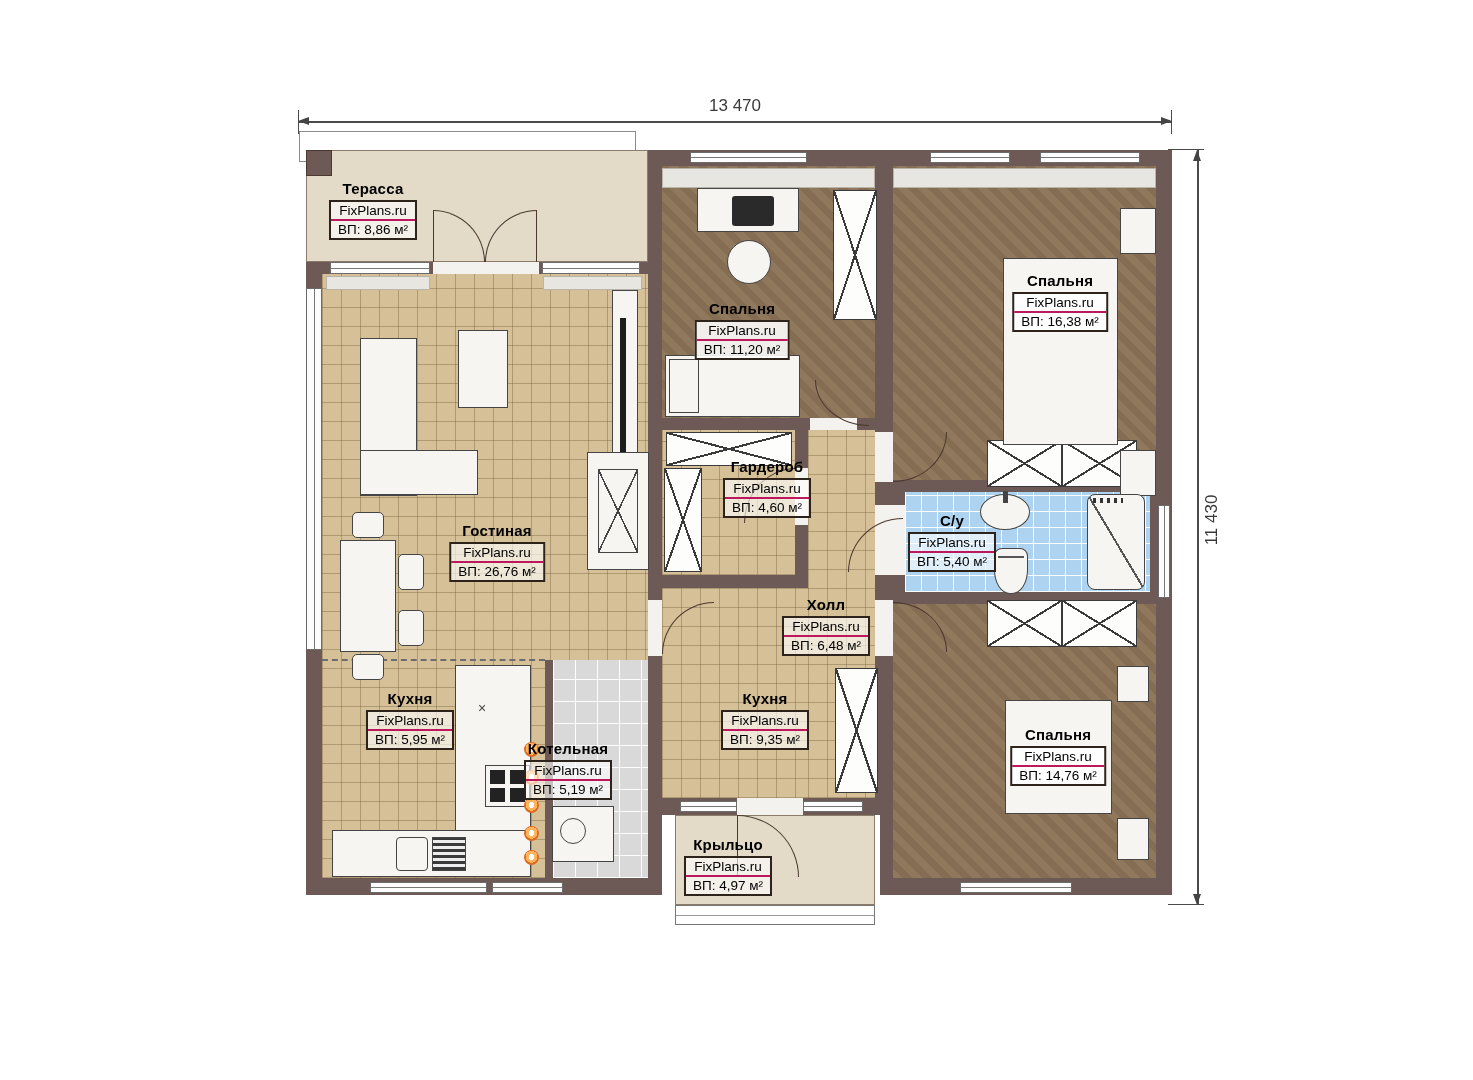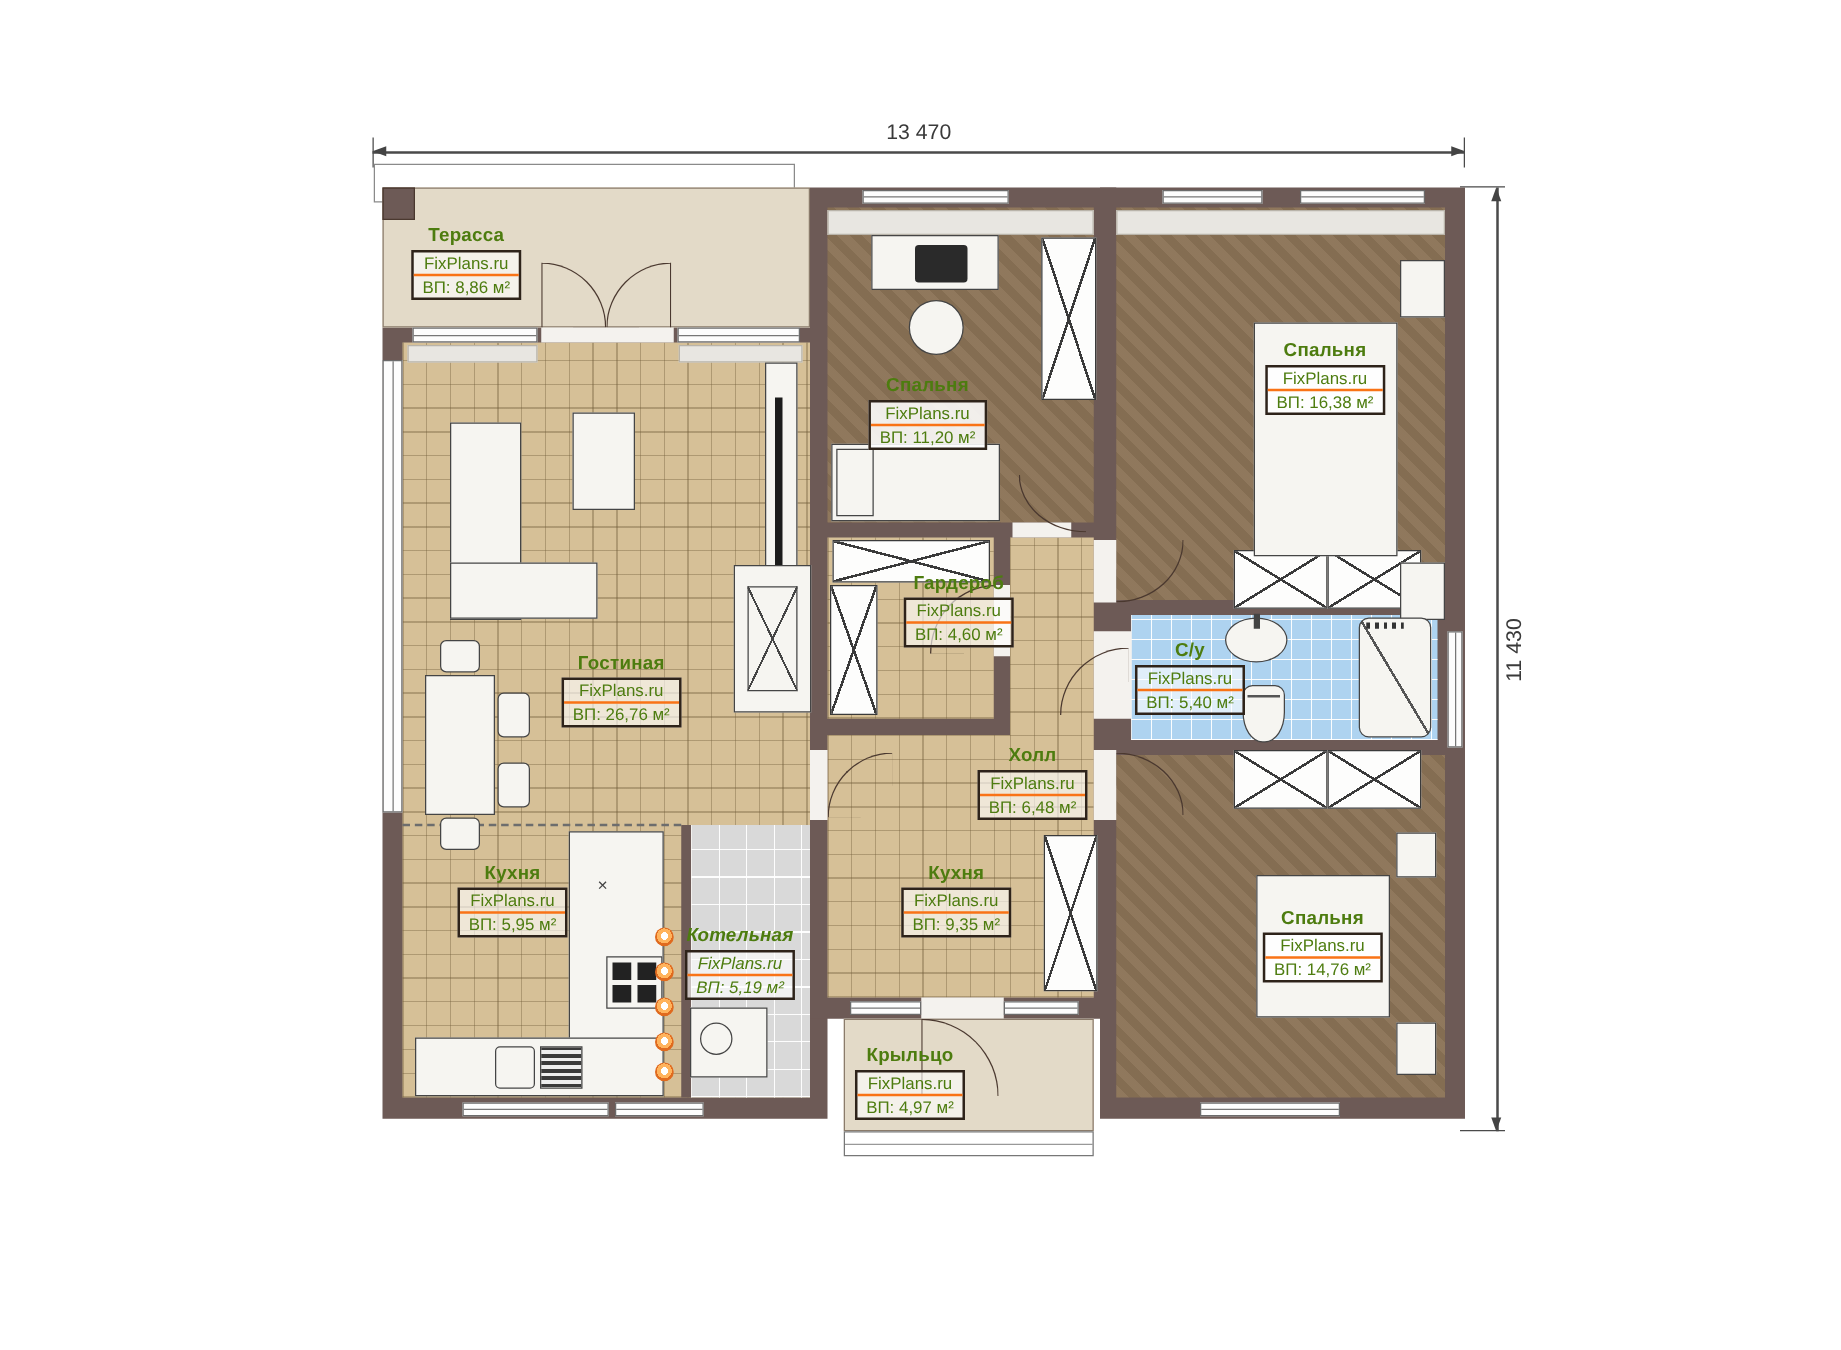--- a/index.html
+++ b/index.html
@@ -28,26 +28,26 @@
   .xbox{position:absolute;background:#fdfdfc;border:1.5px solid #3a3a3a;box-sizing:border-box;
     background-image:linear-gradient(to top right, transparent calc(50% - 1px), #3a3a3a calc(50% - 1px) calc(50% + 1px), transparent calc(50% + 1px)),
                      linear-gradient(to bottom right, transparent calc(50% - 1px), #3a3a3a calc(50% - 1px) calc(50% + 1px), transparent calc(50% + 1px));}
   .arc{position:absolute;box-sizing:border-box;border:0 solid #4a382f;}
   .arc-tr{border-top:1.6px solid #4a382f;border-right:1.6px solid #4a382f;border-top-right-radius:100%;}
   .arc-tl{border-top:1.6px solid #4a382f;border-left:1.6px solid #4a382f;border-top-left-radius:100%;}
   .arc-br{border-bottom:1.6px solid #4a382f;border-right:1.6px solid #4a382f;border-bottom-right-radius:100%;}
   .arc-bl{border-bottom:1.6px solid #4a382f;border-left:1.6px solid #4a382f;border-bottom-left-radius:100%;}
   .leaf-l{border-left:1.6px solid #4a382f;}
   .leaf-r{border-right:1.6px solid #4a382f;}
-  .rlabel{position:absolute;transform:translateX(-50%);text-align:center;color:#4d7c0f;z-index:30;}
+  .rlabel{position:absolute;transform:translateX(-50%);text-align:center;color:#000000;z-index:30;}
   .rname{font-weight:bold;font-size:15px;letter-spacing:.2px;margin-bottom:3px;white-space:nowrap;}
   .rbox{border:2px solid #2e231a;background:rgba(255,255,255,.62);display:inline-block;}
   .on-dark .rbox{background:rgba(255,255,255,.88);}
   .rrow{font-size:13.5px;padding:1px 7px;white-space:nowrap;}
-  .rrow + .rrow{border-top:2px solid #f97316;}
+  .rrow + .rrow{border-top:2px solid #be185d;}
   .dimline{position:absolute;background:#4a4a4a;}
   .dimtext{position:absolute;font-size:17px;color:#3a3a3a;white-space:nowrap;}
   .tri{position:absolute;width:0;height:0;}
   .flame{position:absolute;width:15px;height:15px;border-radius:50%;z-index:25;
     background:radial-gradient(circle at 50% 45%, #ffffff 0 3px, #ffb35c 3px 6px, #e06a1e 6px 8px, rgba(224,106,30,0) 9px);}
   .fireplace::before{content:"";position:absolute;left:10px;top:16px;right:10px;bottom:16px;border:1.5px solid #454545;}
   .fireplace::after{content:"";position:absolute;left:10px;top:16px;right:10px;bottom:16px;
     background-image:linear-gradient(to top right, transparent calc(50% - .8px), #454545 calc(50% - .8px) calc(50% + .8px), transparent calc(50% + .8px)),
                      linear-gradient(to bottom right, transparent calc(50% - .8px), #454545 calc(50% - .8px) calc(50% + .8px), transparent calc(50% + .8px));}
   .shower{border-radius:8px;background-image:linear-gradient(to top right, transparent calc(50% - 1px), #555 calc(50% - 1px) calc(50% + 1px), transparent calc(50% + 1px));}
@@ -210,21 +210,21 @@
   <div class="rlabel" style="left:497px;top:522px;">
     <div class="rname">Гостиная</div>
     <div class="rbox"><div class="rrow">FixPlans.ru</div><div class="rrow">ВП: 26,76 м²</div></div>
   </div>
 
   <div class="rlabel" style="left:410px;top:690px;">
     <div class="rname">Кухня</div>
     <div class="rbox"><div class="rrow">FixPlans.ru</div><div class="rrow">ВП: 5,95 м²</div></div>
   </div>
 
-  <div class="rlabel" style="left:592px;top:740px;font-style:italic;">
+  <div class="rlabel" style="left:568px;top:740px;">
     <div class="rname">Котельная</div>
     <div class="rbox"><div class="rrow">FixPlans.ru</div><div class="rrow">ВП: 5,19 м²</div></div>
   </div>
 
   <div class="rlabel on-dark" style="left:742px;top:300px;">
     <div class="rname">Спальня</div>
     <div class="rbox"><div class="rrow">FixPlans.ru</div><div class="rrow">ВП: 11,20 м²</div></div>
   </div>
 
   <div class="rlabel" style="left:767px;top:458px;">

